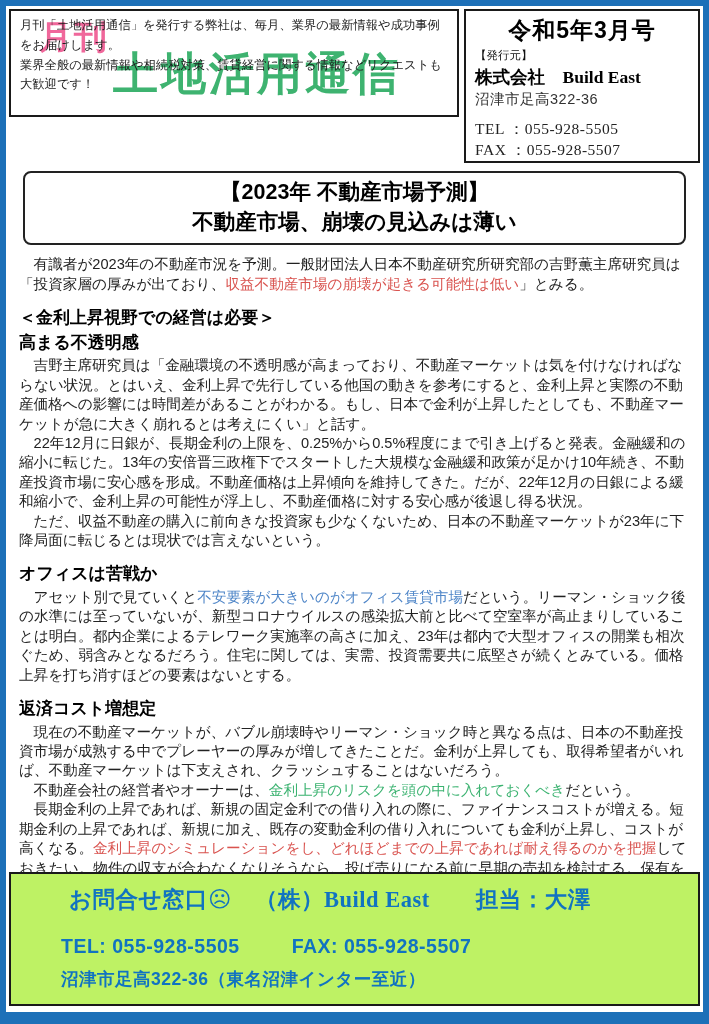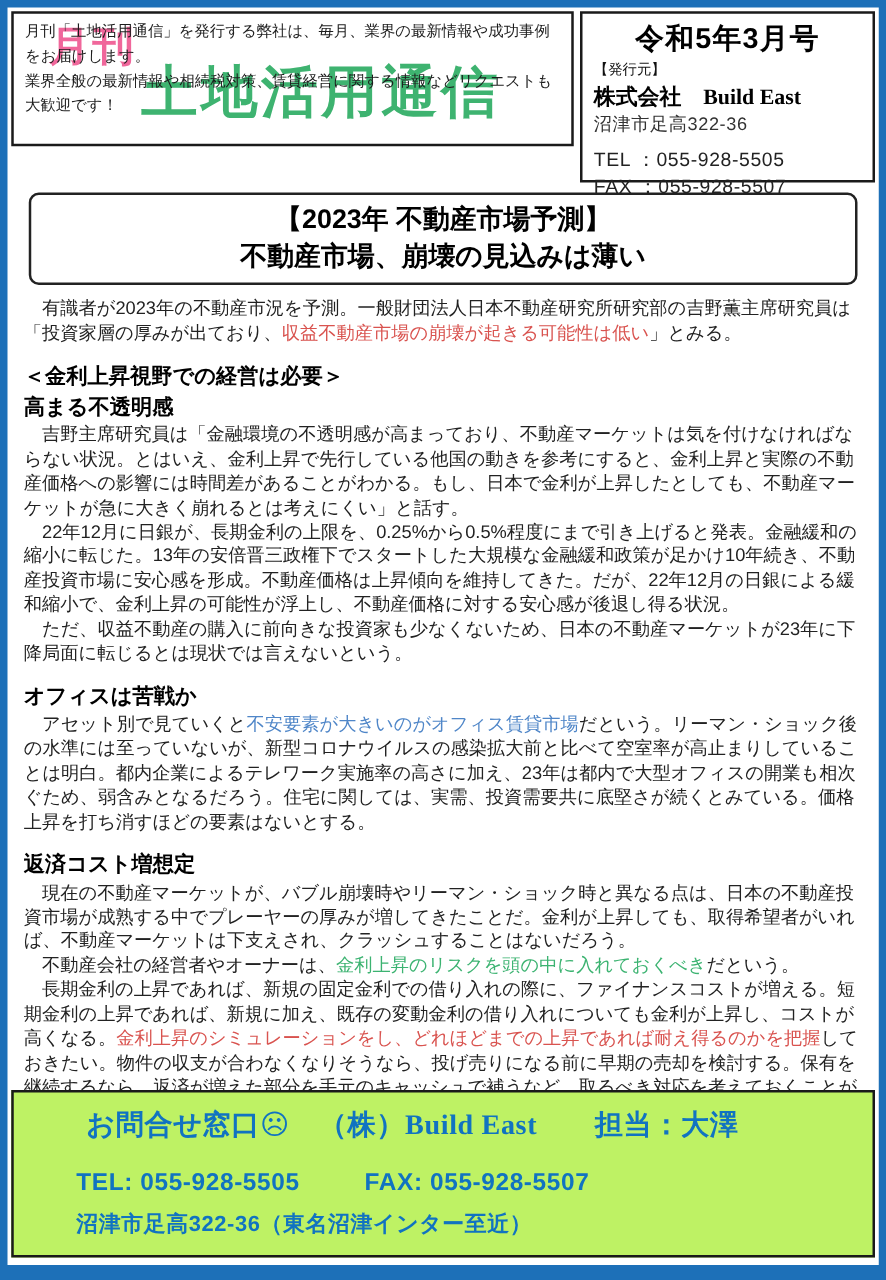--- a/index.html
+++ b/index.html
@@ -21,27 +21,27 @@
     margin:0 0 0 18px; letter-spacing:2px; line-height:1.1;
   }
   .nl-title {
     color:var(--title-green,#3eb370);
     font-family:"Liberation Serif","DejaVu Serif",serif;
     font-weight:bold; font-size:45px; line-height:1.05;
     text-align:center; padding-left:46px; letter-spacing:3px; margin-top:-4px;
   }
   .desc { position:absolute; left:9px; right:5px; bottom:20px;
     font-size:12.3px; line-height:1.6; color:#1c1c1c; }
-  .header-right { width:236px; height:137px; padding:4px 9px; }
+  .header-right { width:236px; height:154px; padding:4px 9px; }
   .issue { font-size:23px; font-weight:bold; text-align:center; color:#000; letter-spacing:1px; }
   .pub-label { font-size:11.5px; color:#111; margin-top:2px; }
   .pub-name { font-size:17.5px; font-weight:bold; color:#000; margin-top:2px; }
   .seg-serif { font-family:"Liberation Serif","DejaVu Serif",serif; }
   .pub-addr { font-size:14.5px; color:#333; margin-top:1px; letter-spacing:0.5px; }
-  .contact { margin-top:10px; font-size:15.5px; color:#222; line-height:1.35; letter-spacing:0.5px; }
+  .contact { margin-top:10px; font-size:15.5px; color:#222; line-height:1.35; letter-spacing:0.5px;font-family:Liberation Serif, serif; }
   
   .article { padding:6px 11px 0; }
   .title-box {
     border:2px solid #222; border-radius:8px; text-align:center;
     font-weight:bold; font-size:21.5px; line-height:1.38; color:#000;
     padding:5px 4px 6px; margin:2px 6px 10px;
   }
   .body { font-size:14.6px; line-height:1.33; color:#222; padding:0 2px; }
   .body p { margin:0; }
   .sec-h { font-weight:bold; font-size:17px; color:#000; margin:13px 0 2px; }

